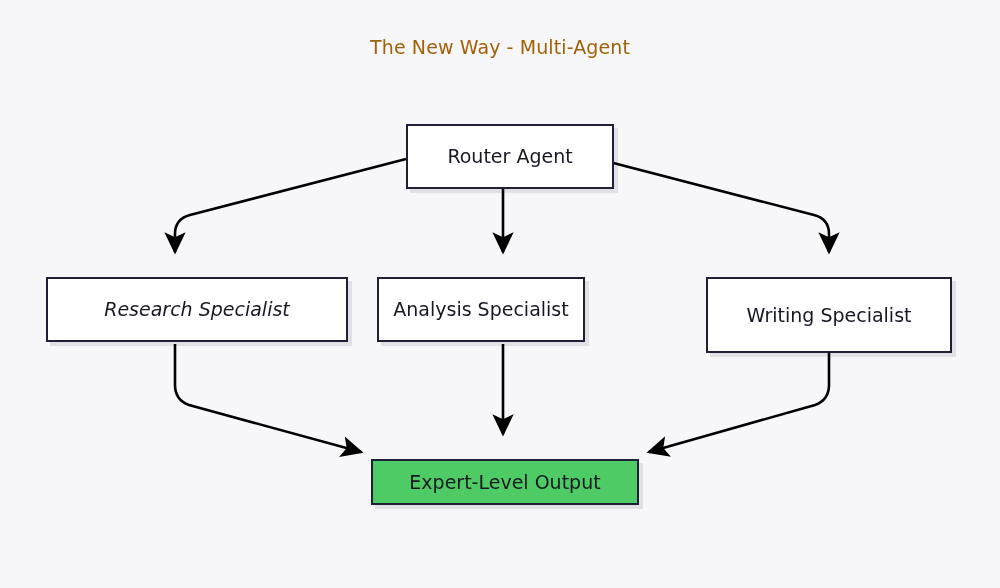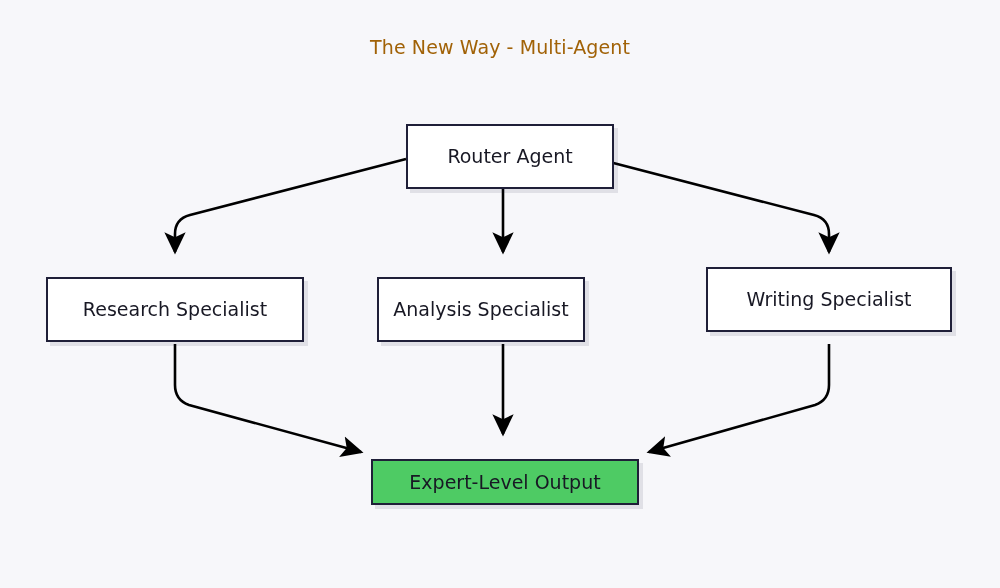--- a/index.html
+++ b/index.html
@@ -55,34 +55,35 @@
   #node-router {
     left: 406px;
     top: 94px;
     width: 208px;
     height: 65px;
     margin-top: 30px;
   }
   #node-research {
     left: 46px;
     top: 277px;
-    width: 258px;
+    width: 302px;
     height: 65px;
+    font-style: italic;
   }
   #node-analysis {
     left: 377px;
     top: 277px;
     width: 208px;
     height: 65px;
   }
   #node-writing {
     left: 706px;
-    top: 267px;
+    top: 277px;
     width: 246px;
-    height: 65px;
+    height: 76px;
   }
   #node-output {
     left: 371px;
     top: 459px;
     width: 268px;
     height: 46px;
     background: #4ecb64;
   }
 </style>
 </head>

